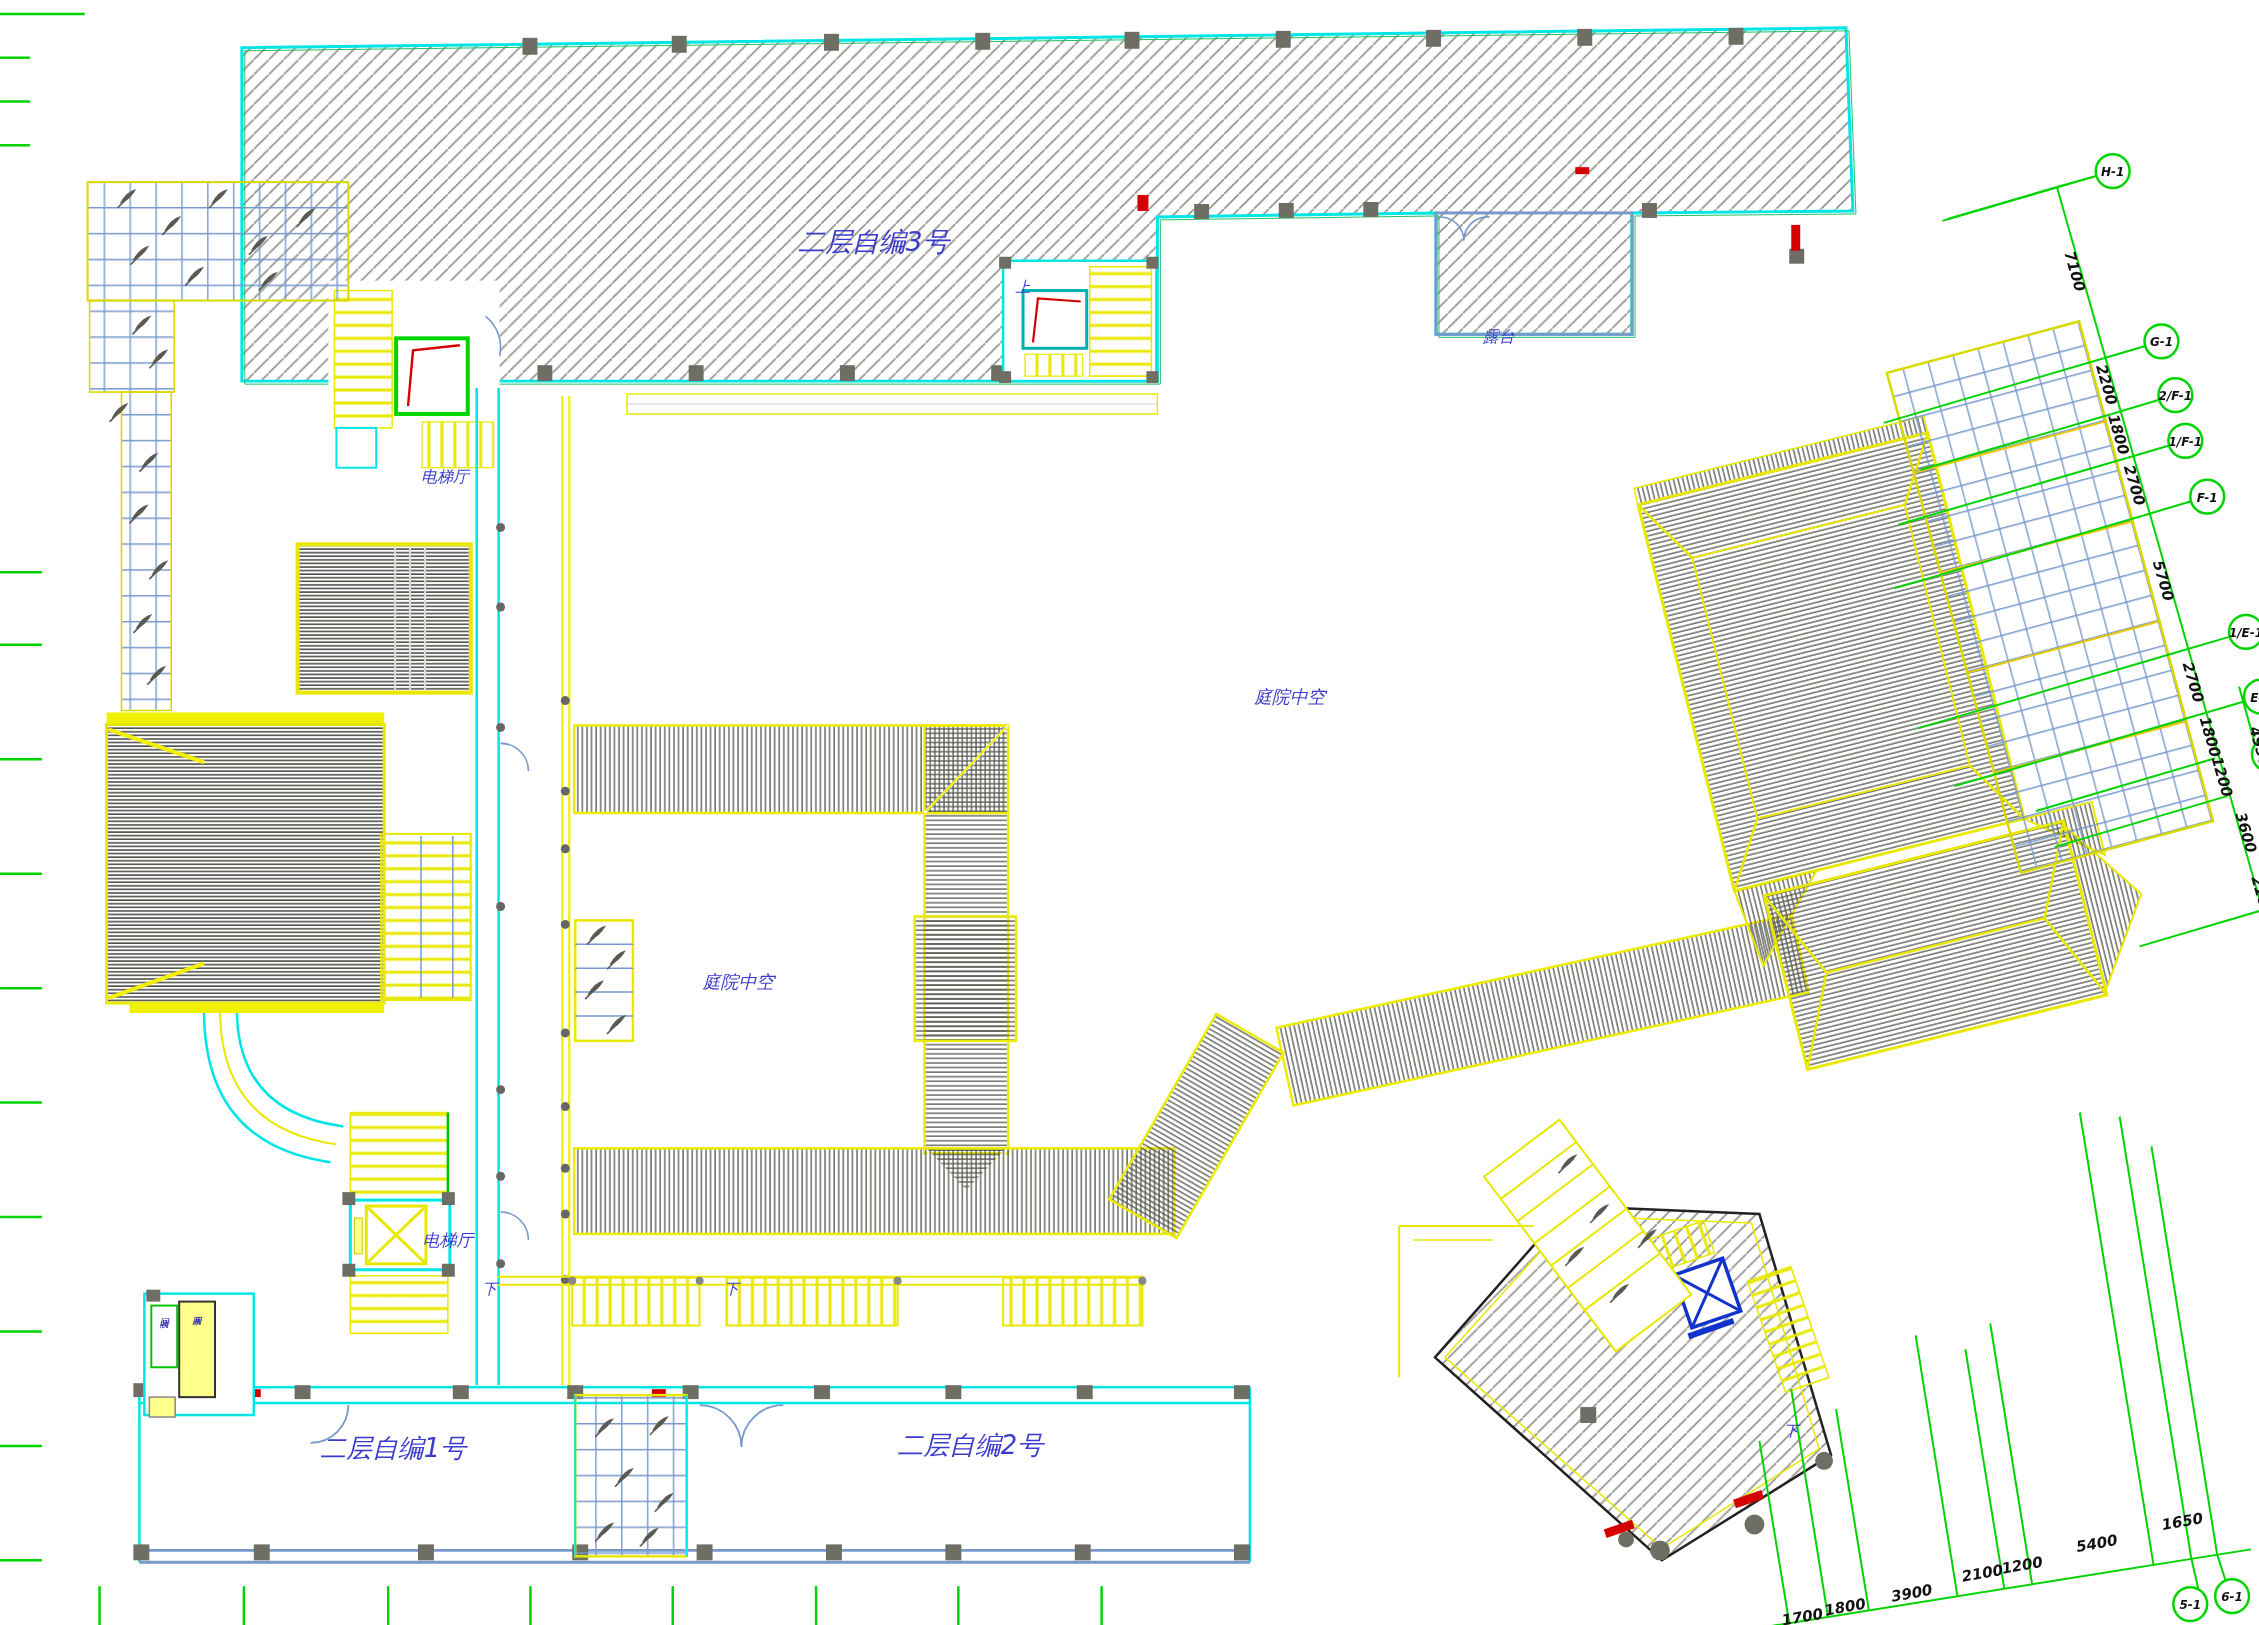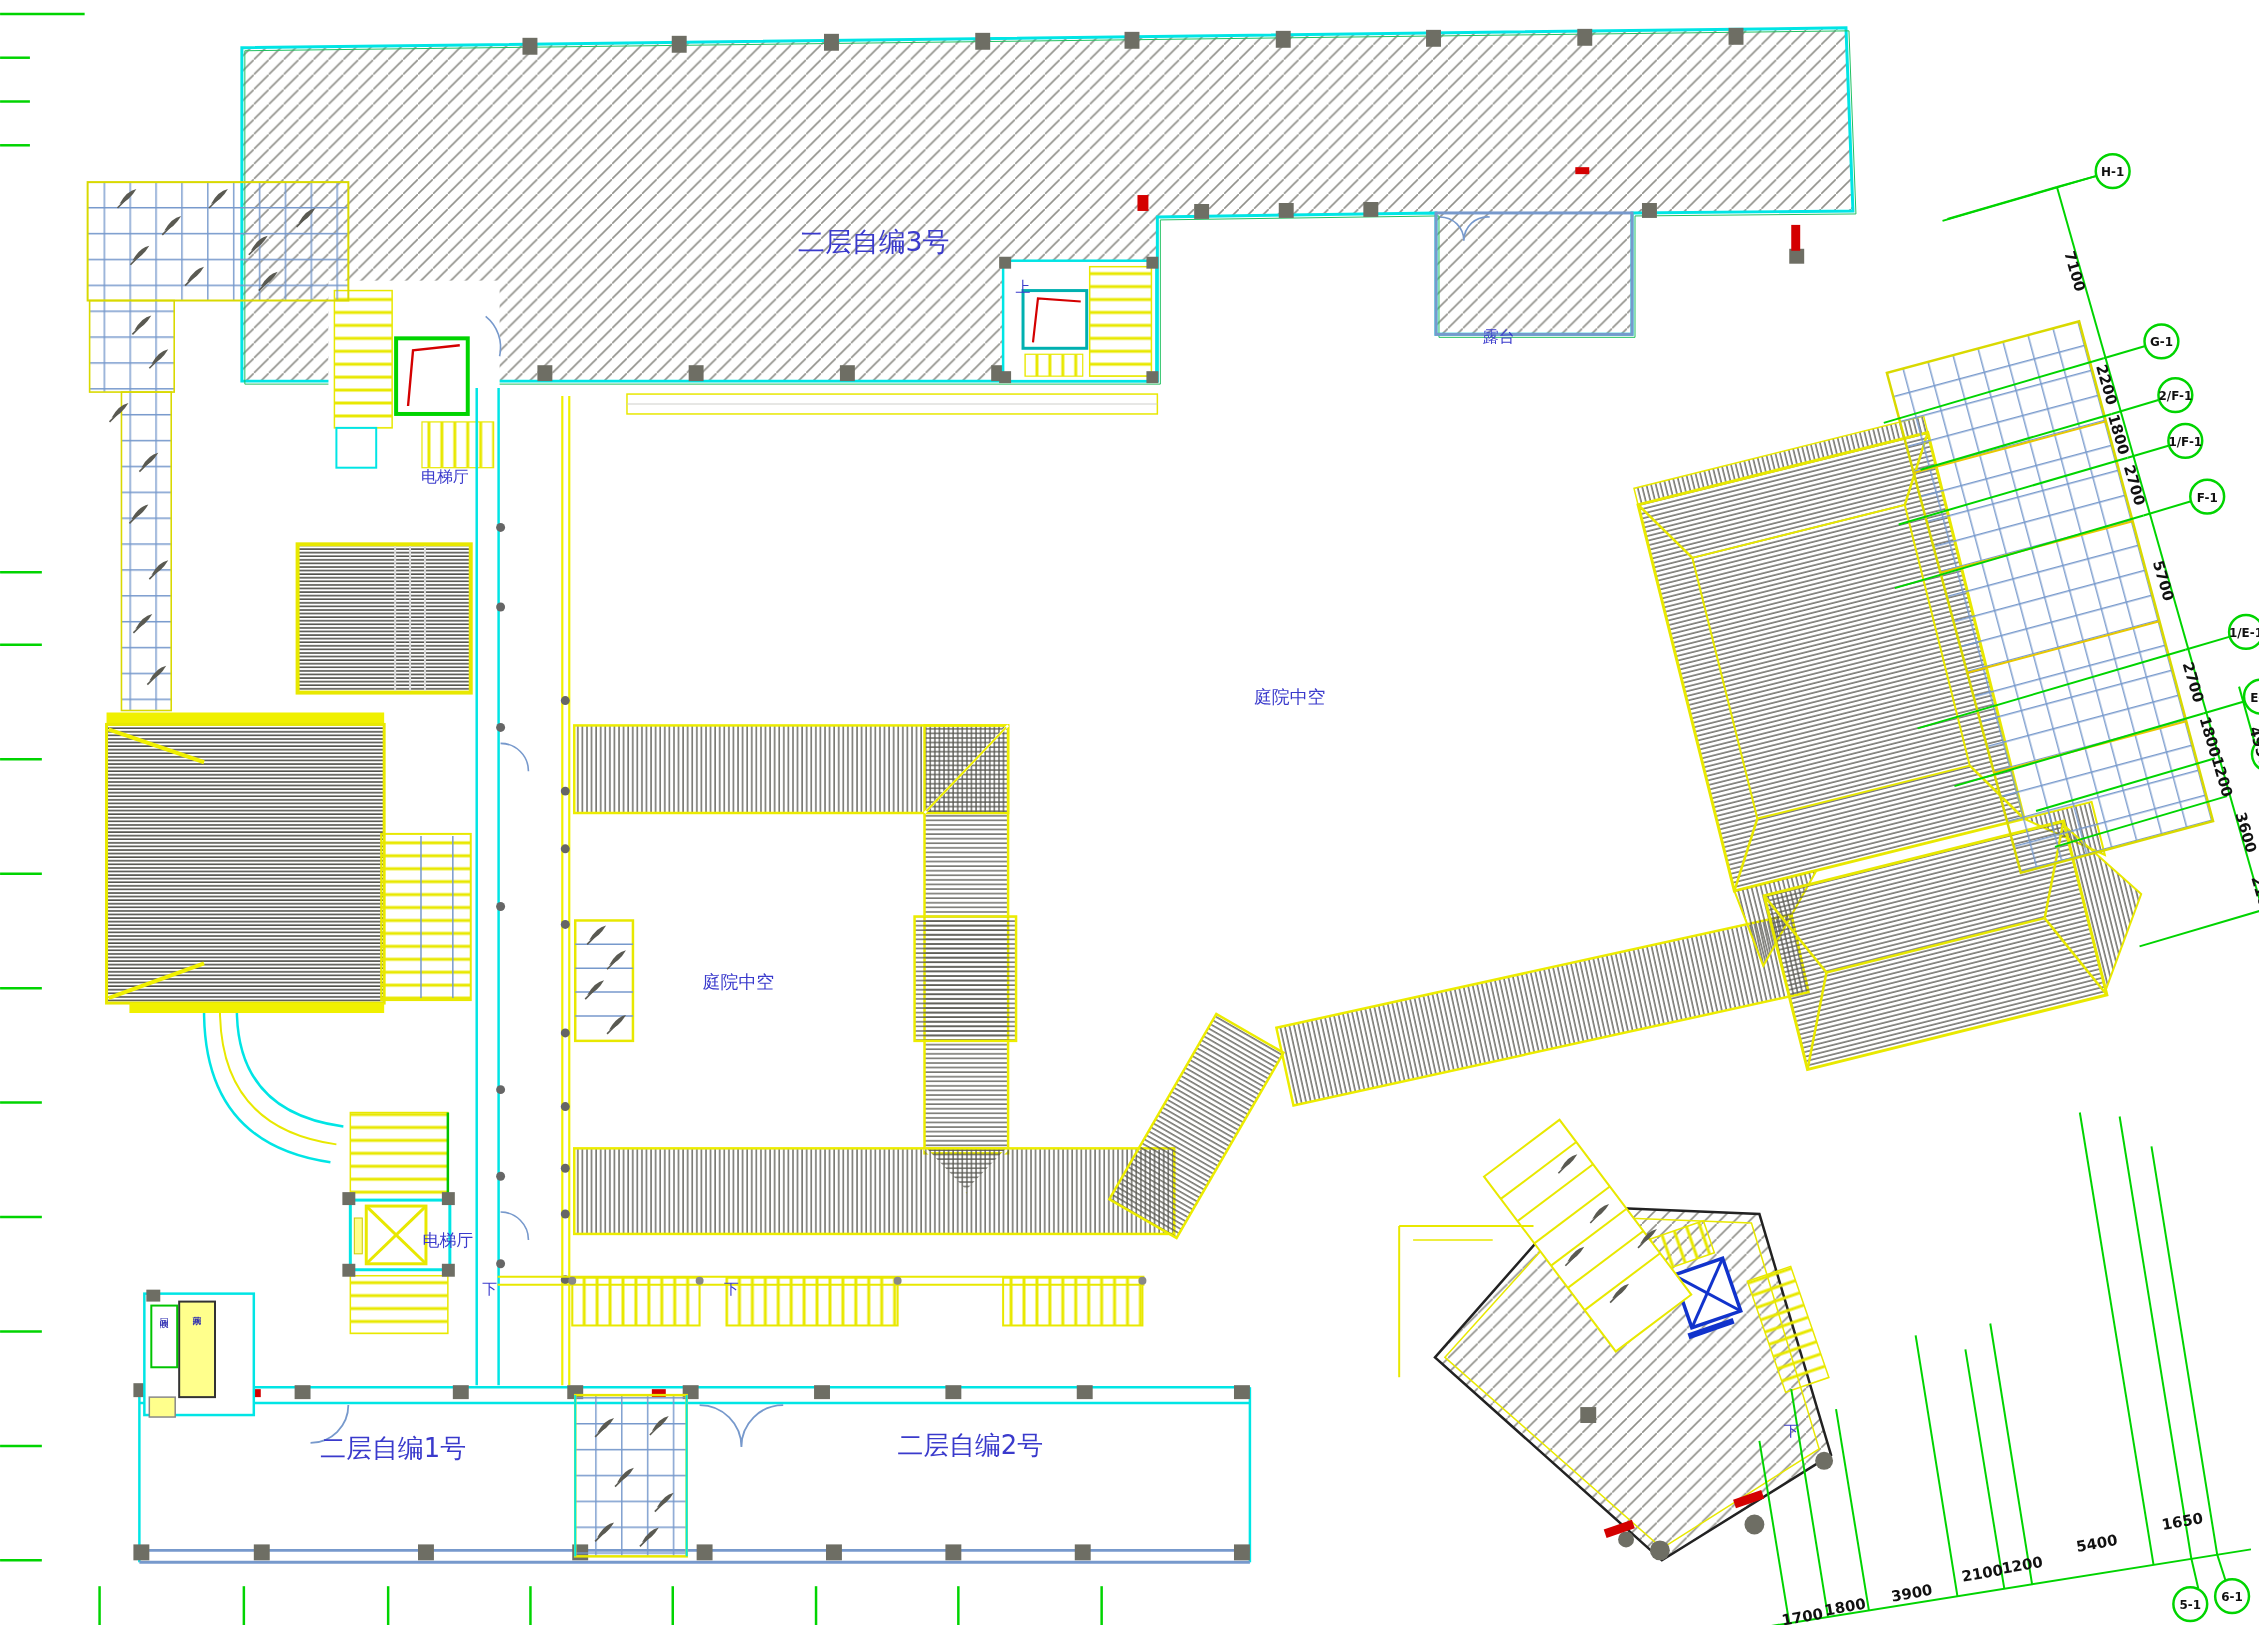--- a/index.html
+++ b/index.html
@@ -1,17 +1,17 @@
 <!DOCTYPE html>
 <html><head>
 <meta charset="utf-8">
 <style>
   html,body{margin:0;padding:0;background:#fff;}
   .canvas{position:relative;width:2260px;height:1626px;background:#ffffff;overflow:hidden;
-          font-family:"DejaVu Sans","Liberation Sans",sans-serif;}
+          font-family:"DejaVu Sans","Liberation Sans",sans-serif;font-style:italic;}
   svg{position:absolute;left:0;top:0;}
   text{font-family:"DejaVu Sans","Liberation Sans",sans-serif;}
   .cn{fill:#3a3acc;}
   .dim{fill:#111;font-size:15px;font-weight:bold;}
   .axlbl{fill:#111;font-size:12px;font-weight:bold;}
   .tiny{fill:#2a2ab0;font-size:9px;}
 </style>
 </head>
 <body>
 

